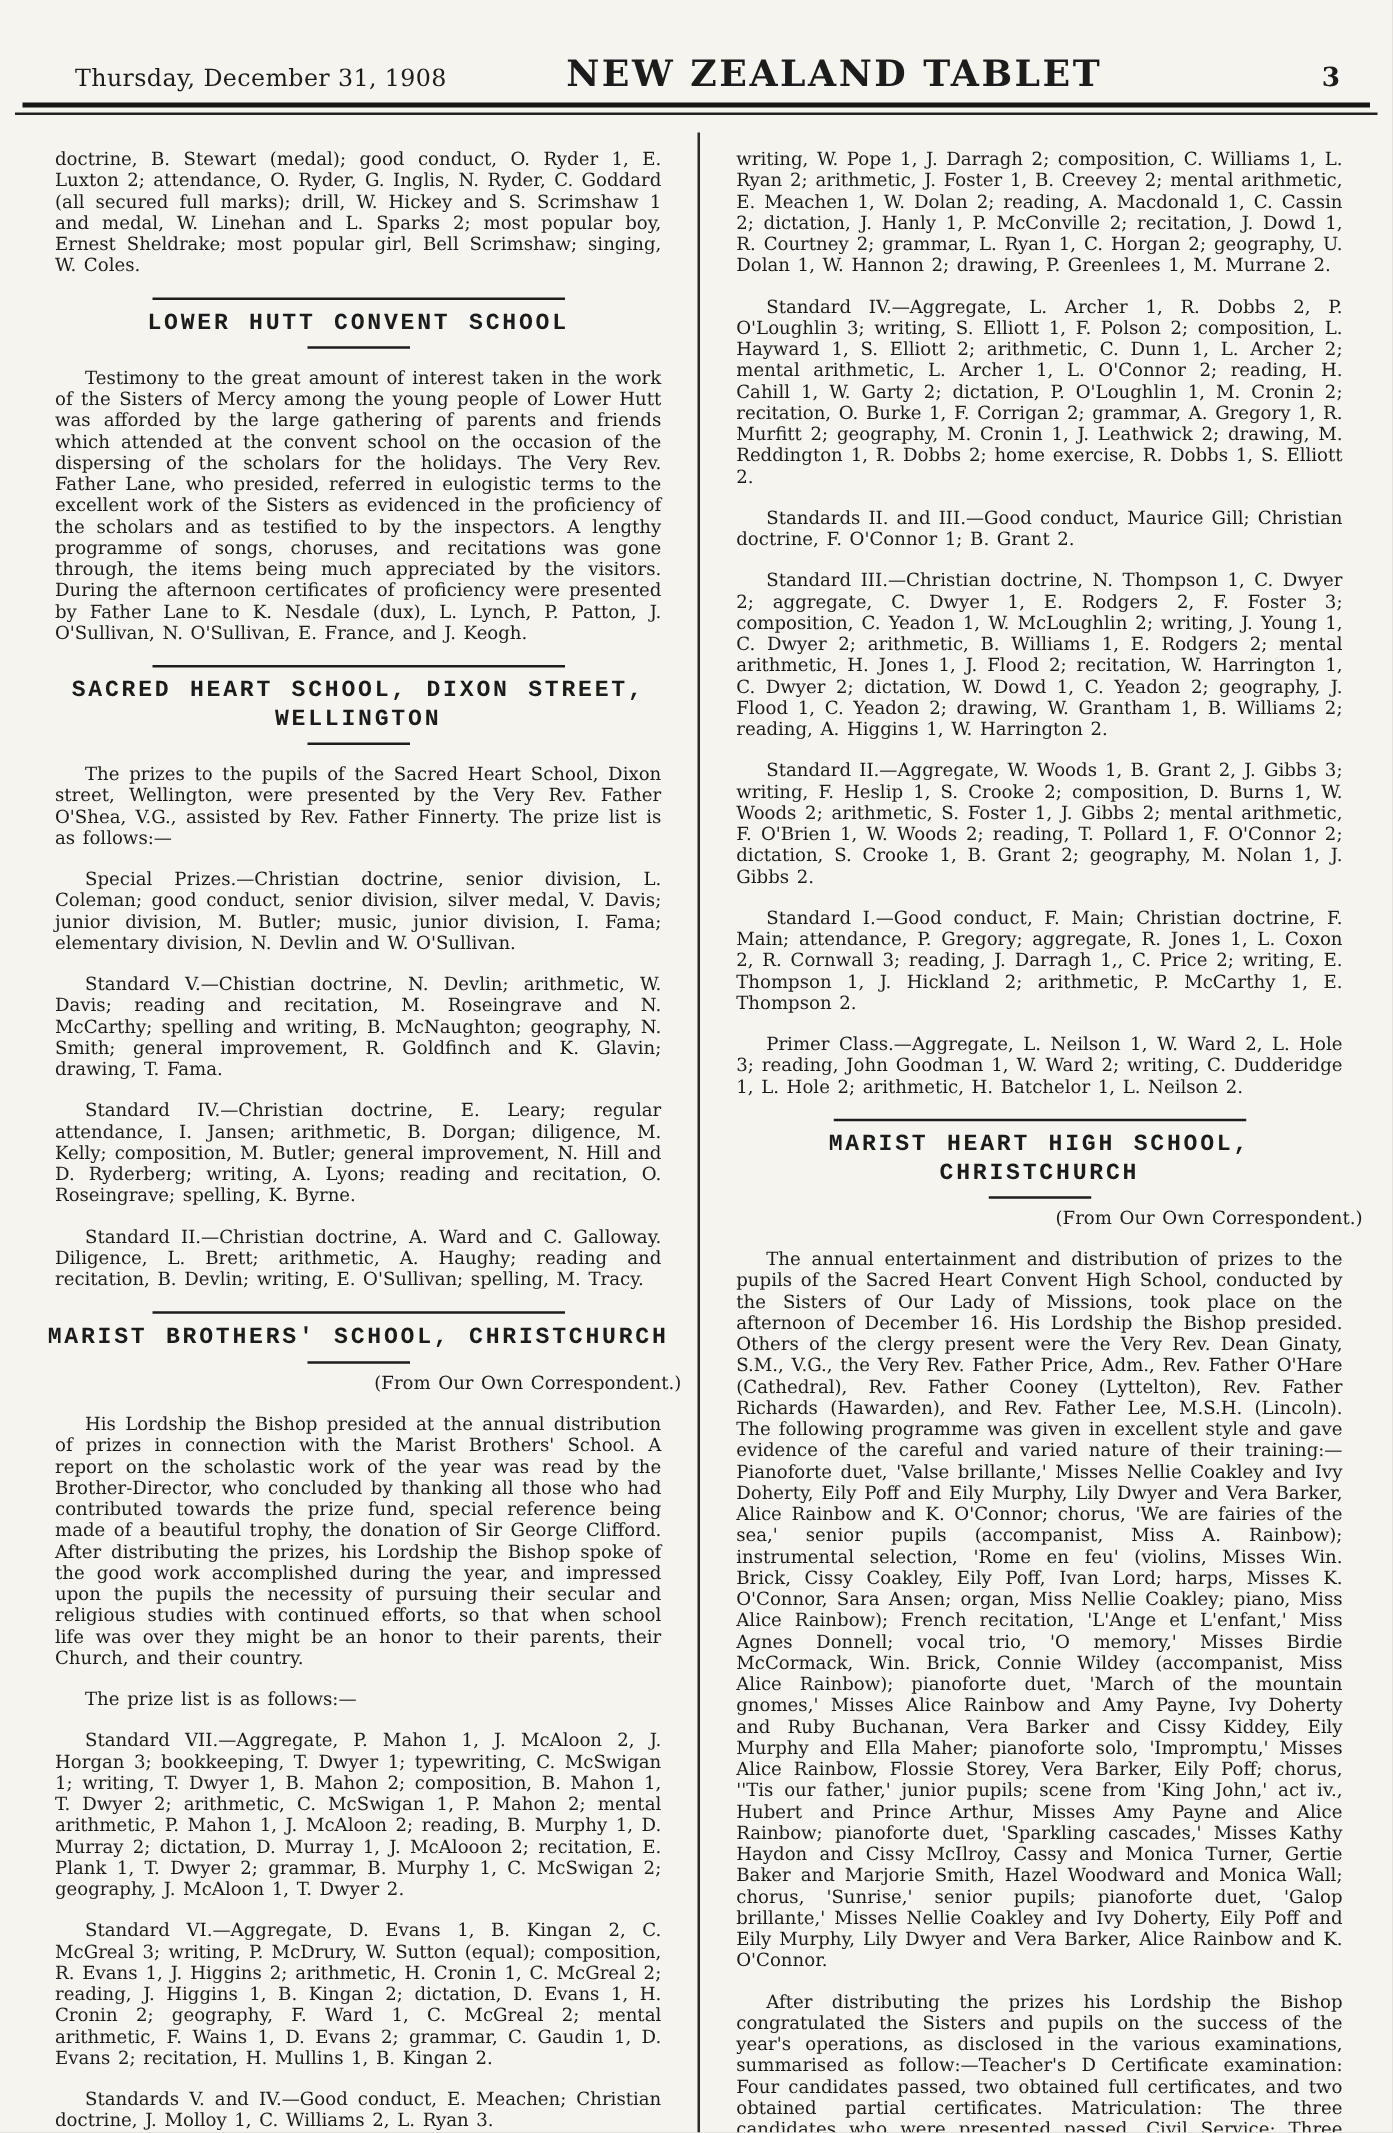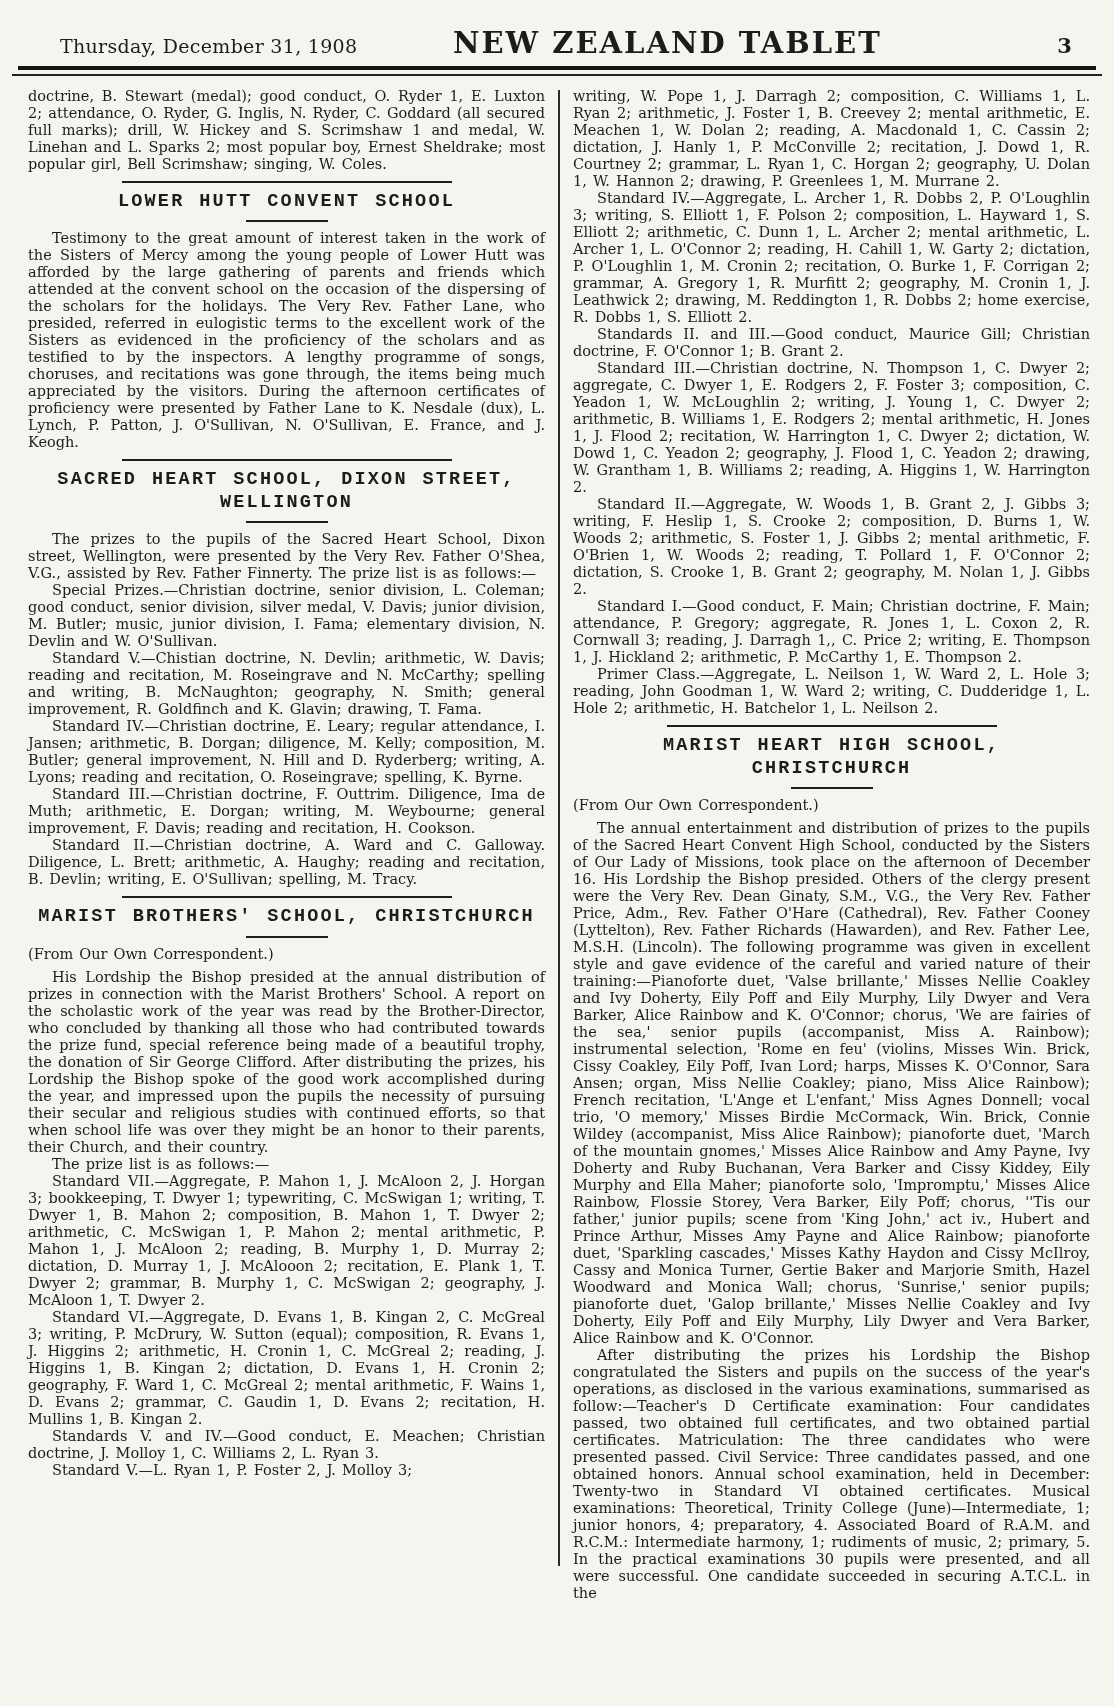--- a/index.html
+++ b/index.html
@@ -9,21 +9,21 @@
     margin:0 auto;
     background:#f5f4ef;
     color:#1c1c1c;
     font-family:"DejaVu Serif","Liberation Serif",serif;
     overflow:hidden;
     box-sizing:border-box;
   }
   
   .masthead{
     display:flex;align-items:baseline;justify-content:space-between;
-    padding:26px 42px 0 60px;
+    padding:42px 42px 0 60px;
   }
   .issue-date{font-size:19px;letter-spacing:.3px;white-space:nowrap;}
   .masthead-title{
     margin:0;font-size:29px;font-weight:bold;letter-spacing:2px;
     white-space:nowrap;transform:translateX(-40px);
   }
   .page-number{font-size:21px;font-weight:bold;}
   .rule-thick{height:4px;background:#161616;margin:6px 18px 0 18px;}
   .rule-thin{height:2px;background:#222;margin:4px 12px 0 12px;}
   
@@ -31,33 +31,33 @@
     display:flex;align-items:stretch;
     padding:12px 24px 0 28px;
   }
   .col{
     flex:1 1 0;
     font-size:14.5px;line-height:17px;
     text-align:justify;
     word-spacing:1.5px;
   }
   .col-divider{width:2px;background:#2a2a2a;margin:2px 13px 36px 13px;}
-  p{margin:0;text-indent:24px;}
+  p{margin:16px;text-indent:24px;}
   p.cont{text-indent:0;}
   
   .sect-rule{width:330px;border:0;border-top:2px solid #1d1d1d;margin:8px auto 7px auto;}
   h2.sect-title{
     margin:0;padding:0 6px;
     text-align:center;
     font-family:Liberation Mono, monospace;
     font-size:18.5px;font-weight:bold;letter-spacing:2.2px;line-height:1.25;
     text-indent:0;
   }
   .head-rule{width:82px;border:0;border-top:2px solid #1d1d1d;margin:7px auto 8px auto;}
-  .byline{text-align:left;text-indent:0;font-size:14.5px;margin:0 0 6px 0;}
+  .byline{text-align:right;text-indent:0;font-size:14.5px;margin:0 0 6px 0;}
 </style>
 </head>
 <body>
 
 <div class="page">
 
   <header class="masthead">
     <span class="issue-date">Thursday, December 31, 1908</span>
     <h1 class="masthead-title">NEW ZEALAND TABLET</h1>
     <span class="page-number">3</span>
@@ -75,21 +75,20 @@
       <hr class="head-rule">
       <p>Testimony to the great amount of interest taken in the work of the Sisters of Mercy among the young people of Lower Hutt was afforded by the large gathering of parents and friends which attended at the convent school on the occasion of the dispersing of the scholars for the holidays. The Very Rev. Father Lane, who presided, referred in eulogistic terms to the excellent work of the Sisters as evidenced in the proficiency of the scholars and as testified to by the inspectors. A lengthy programme of songs, choruses, and recitations was gone through, the items being much appreciated by the visitors. During the afternoon certificates of proficiency were presented by Father Lane to K. Nesdale (dux), L. Lynch, P. Patton, J. O'Sullivan, N. O'Sullivan, E. France, and J. Keogh.</p>
 
       <hr class="sect-rule">
       <h2 class="sect-title">SACRED HEART SCHOOL, DIXON STREET, WELLINGTON</h2>
       <hr class="head-rule">
       <p>The prizes to the pupils of the Sacred Heart School, Dixon street, Wellington, were presented by the Very Rev. Father O'Shea, V.G., assisted by Rev. Father Finnerty. The prize list is as follows:—</p>
       <p>Special Prizes.—Christian doctrine, senior division, L. Coleman; good conduct, senior division, silver medal, V. Davis; junior division, M. Butler; music, junior division, I. Fama; elementary division, N. Devlin and W. O'Sullivan.</p>
       <p>Standard V.—Chistian doctrine, N. Devlin; arithmetic, W. Davis; reading and recitation, M. Roseingrave and N. McCarthy; spelling and writing, B. McNaughton; geography, N. Smith; general improvement, R. Goldfinch and K. Glavin; drawing, T. Fama.</p>
       <p>Standard IV.—Christian doctrine, E. Leary; regular attendance, I. Jansen; arithmetic, B. Dorgan; diligence, M. Kelly; composition, M. Butler; general improvement, N. Hill and D. Ryderberg; writing, A. Lyons; reading and recitation, O. Roseingrave; spelling, K. Byrne.</p>
-      <p>Standard III.—Christian doctrine, F. Outtrim. Diligence, Ima de Muth; arithmetic, E. Dorgan; writing, M. Weybourne; general improvement, F. Davis; reading and recitation, H. Cookson.</p>
       <p>Standard II.—Christian doctrine, A. Ward and C. Galloway. Diligence, L. Brett; arithmetic, A. Haughy; reading and recitation, B. Devlin; writing, E. O'Sullivan; spelling, M. Tracy.</p>
 
       <hr class="sect-rule">
       <h2 class="sect-title">MARIST BROTHERS' SCHOOL, CHRISTCHURCH</h2>
       <hr class="head-rule">
       <p class="byline">(From Our Own Correspondent.)</p>
       <p>His Lordship the Bishop presided at the annual distribution of prizes in connection with the Marist Brothers' School. A report on the scholastic work of the year was read by the Brother-Director, who concluded by thanking all those who had contributed towards the prize fund, special reference being made of a beautiful trophy, the donation of Sir George Clifford. After distributing the prizes, his Lordship the Bishop spoke of the good work accomplished during the year, and impressed upon the pupils the necessity of pursuing their secular and religious studies with continued efforts, so that when school life was over they might be an honor to their parents, their Church, and their country.</p>
       <p>The prize list is as follows:—</p>
       <p>Standard VII.—Aggregate, P. Mahon 1, J. McAloon 2, J. Horgan 3; bookkeeping, T. Dwyer 1; typewriting, C. McSwigan 1; writing, T. Dwyer 1, B. Mahon 2; composition, B. Mahon 1, T. Dwyer 2; arithmetic, C. McSwigan 1, P. Mahon 2; mental arithmetic, P. Mahon 1, J. McAloon 2; reading, B. Murphy 1, D. Murray 2; dictation, D. Murray 1, J. McAlooon 2; recitation, E. Plank 1, T. Dwyer 2; grammar, B. Murphy 1, C. McSwigan 2; geography, J. McAloon 1, T. Dwyer 2.</p>
       <p>Standard VI.—Aggregate, D. Evans 1, B. Kingan 2, C. McGreal 3; writing, P. McDrury, W. Sutton (equal); composition, R. Evans 1, J. Higgins 2; arithmetic, H. Cronin 1, C. McGreal 2; reading, J. Higgins 1, B. Kingan 2; dictation, D. Evans 1, H. Cronin 2; geography, F. Ward 1, C. McGreal 2; mental arithmetic, F. Wains 1, D. Evans 2; grammar, C. Gaudin 1, D. Evans 2; recitation, H. Mullins 1, B. Kingan 2.</p>

